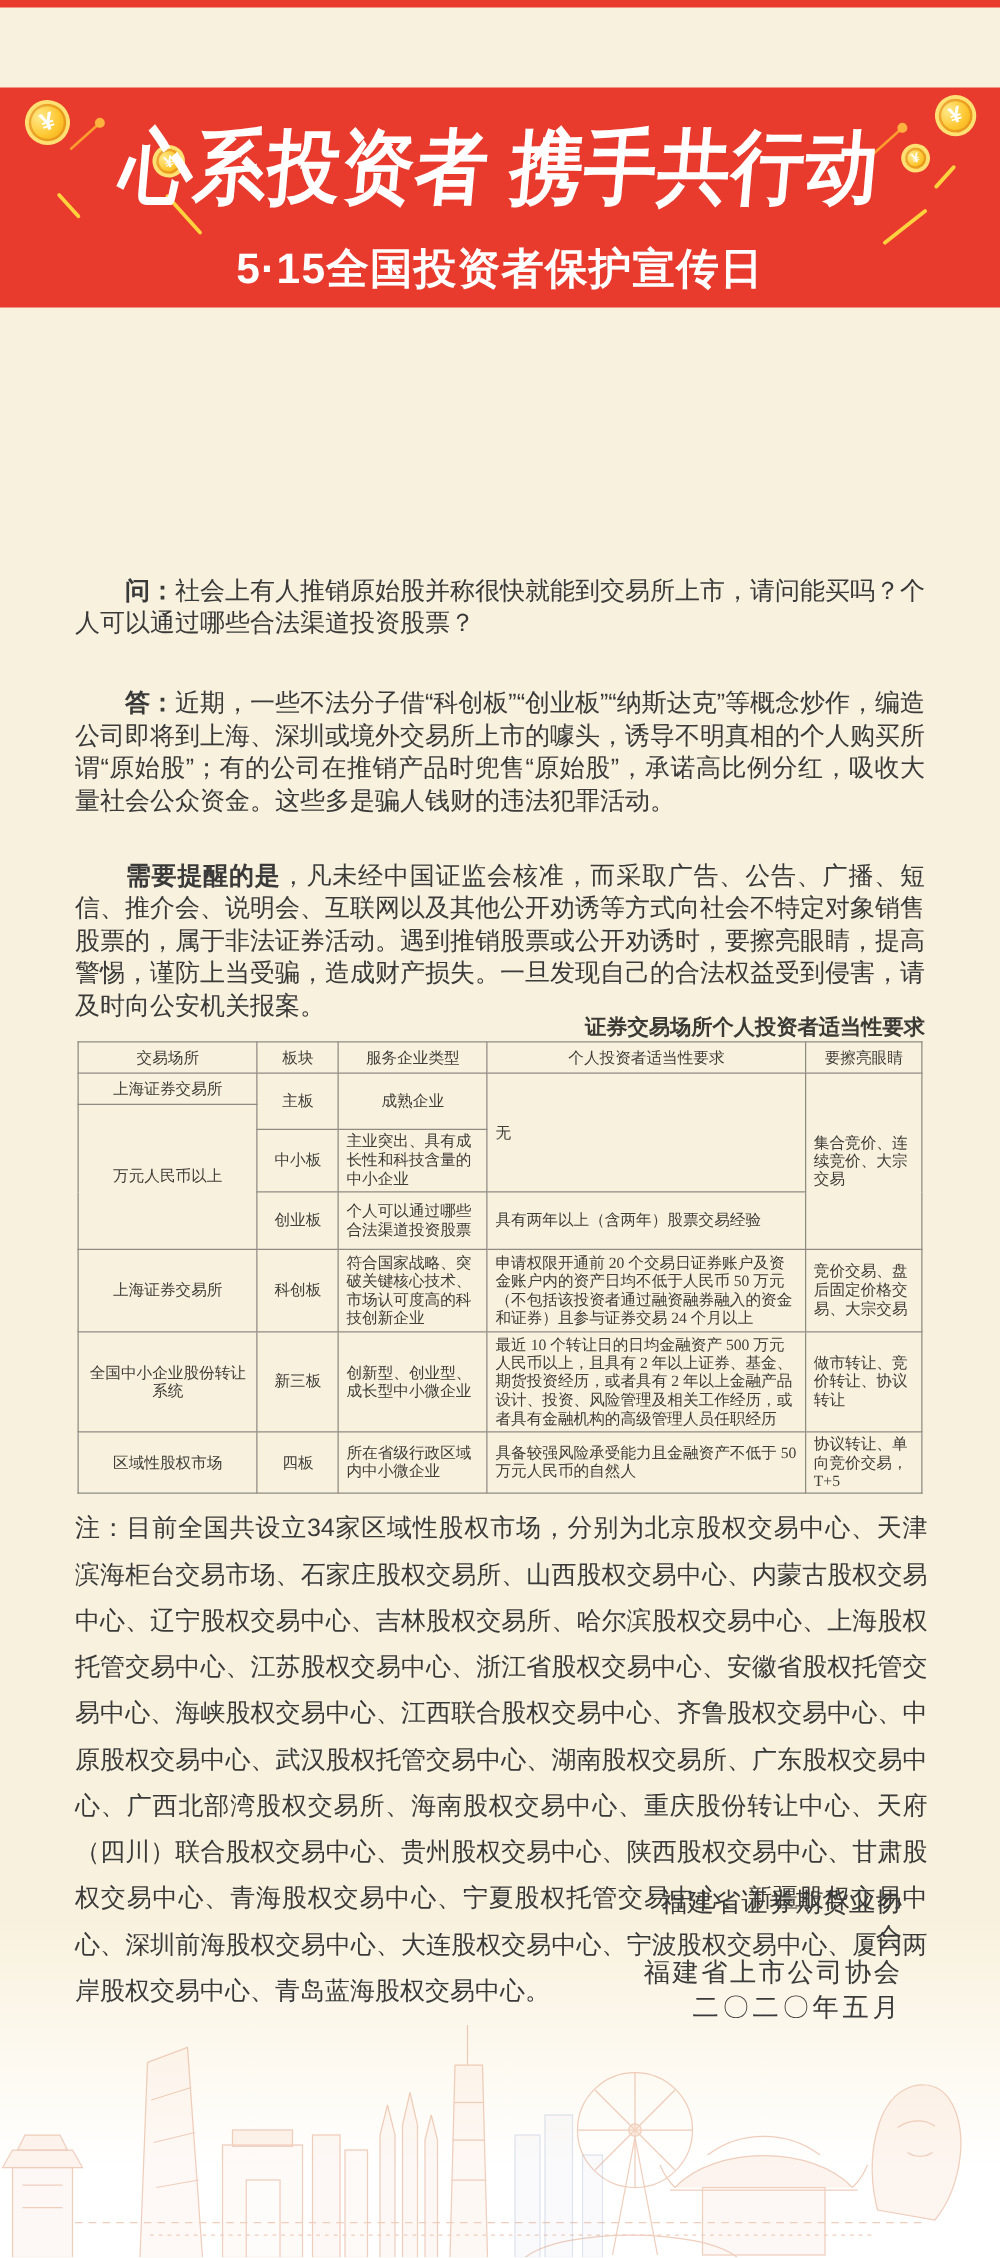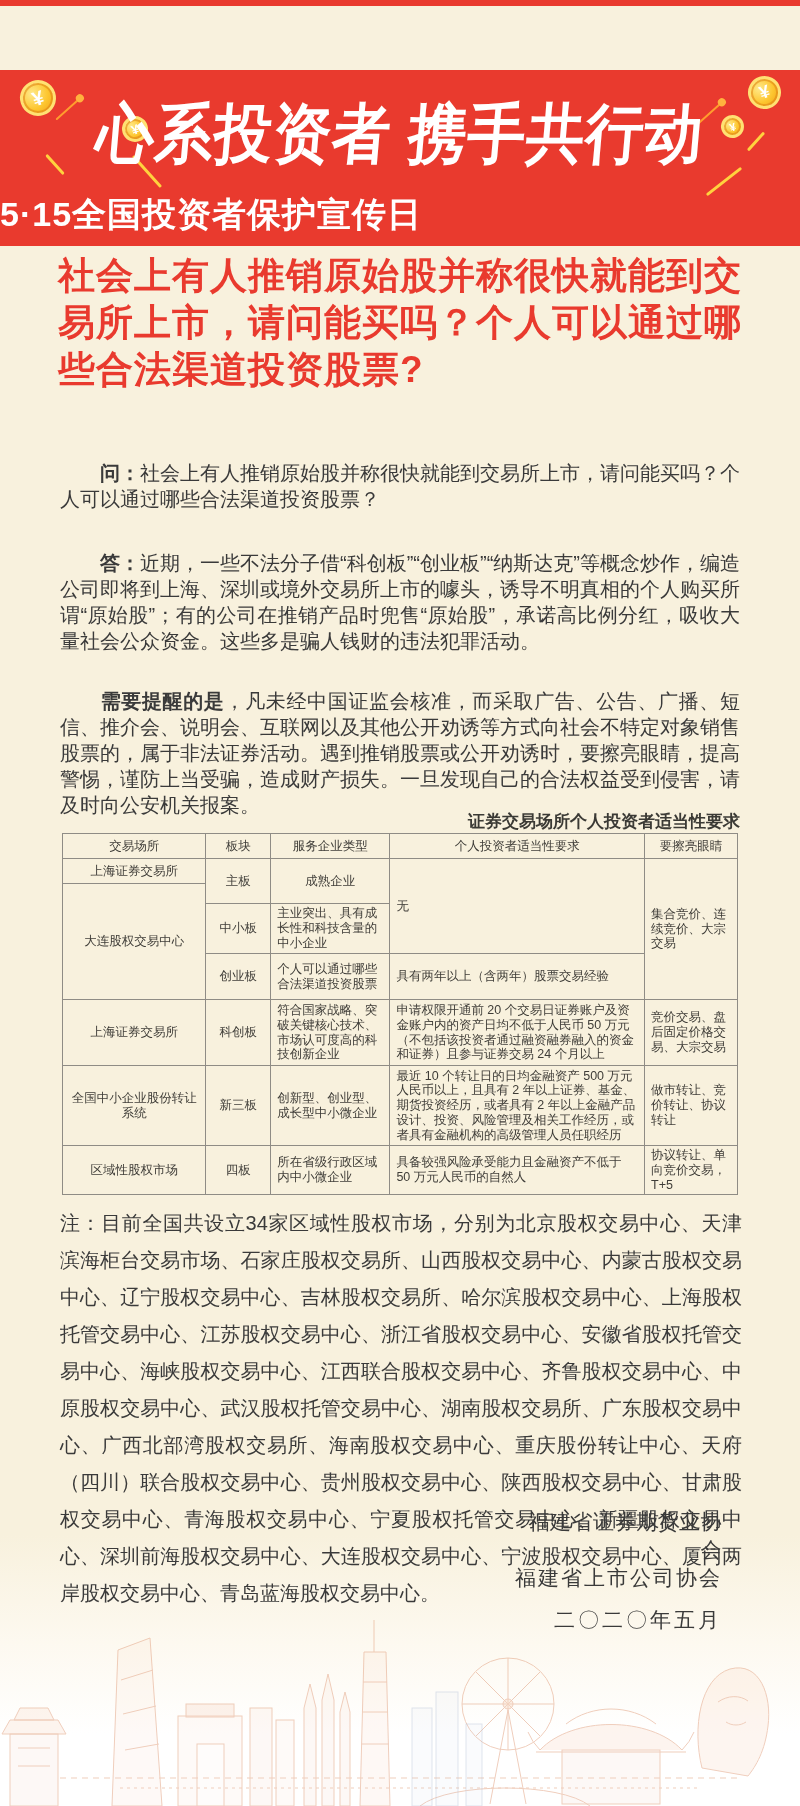--- a/index.html
+++ b/index.html
@@ -12,21 +12,21 @@
   .top-strip { position:absolute; top:0; left:0; width:800px; height:6px; background:#e93a2e; }
 
   
   .banner { position:absolute; top:70px; left:0; width:800px; height:176px; background:#e93a2e; }
   .banner-title {
     position:absolute; top:26px; left:0; width:100%; text-align:center;
     font-size:58px; font-weight:900; color:#ffffff; letter-spacing:1px;
     transform:skewX(-5deg) scaleY(1.12); white-space:nowrap;
   }
   .banner-subtitle {
-    position:absolute; top:122px; left:0; width:100%; 
+    position:absolute; top:122px; left:0; width:100%; text-align:center;
     font-size:34px; font-weight:bold; color:#ffffff; letter-spacing:1px;
   }
   .coin {
     position:absolute; border-radius:50%;
     background: radial-gradient(circle at 35% 30%, #ffe98a, #fdc62f 55%, #ef9f15);
     border:3px solid #ffe173;
     box-shadow: inset 0 0 0 2px rgba(220,130,20,.55);
     display:flex; align-items:center; justify-content:center;
     color:#ffffff; font-weight:bold; transform:rotate(-18deg);
   }
@@ -63,39 +63,39 @@
   .p3 { top:688px; }
 
   
   .table-title {
     position:absolute; top:810px; left:60px; width:680px; text-align:right;
     font-size:17px; font-weight:bold; color:#3b3a35;
   }
   table.suit {
     position:absolute; top:833px; left:62px; width:676px;
     border-collapse:collapse; table-layout:fixed;
-    font-size:12.5px; line-height:1.18; color:#3f3d38;
+    font-size:12.5px; line-height:1.18; color:#3f3d38;font-family:Liberation Serif, serif;
   }
   table.suit th, table.suit td { border:1px solid #8f8c85; padding:2px 6px; }
   table.suit th { font-weight:normal; text-align:center; }
   td.c { text-align:center; }
   td.l { text-align:left; }
 
   
   .note {
     position:absolute; top:1205px; left:60px; width:682px;
     font-size:20px; line-height:37px; text-align:justify; color:#3a3a3a;
   }
 
   
   .footer { position:absolute; top:1508px; right:78px; width:214px; text-align:right;
     font-size:21px; color:#3a3a3a; }
   .footer .org1 { letter-spacing:0.5px; }
   .footer .org2 { letter-spacing:2px; }
-  .footer .date { margin-top:14px; letter-spacing:3px; }
+  .footer .date { letter-spacing:3px; }
 
   
   .skyline { position:absolute; left:0; top:1616px; width:800px; height:190px; }
 </style>
 </head>
 <body>
 
 <div class="page">
 
   <div class="top-strip"></div>
@@ -116,25 +116,20 @@
     <div class="confetti dash-l1"></div>
     <div class="confetti dash-l2"></div>
     <div class="confetti dash-r1"></div>
     <div class="confetti dash-r2"></div>
     <div class="needle needle-l"></div>
     <div class="needle needle-r"></div>
     <div class="banner-title">心系投资者 携手共行动</div>
     <div class="banner-subtitle">5·15全国投资者保护宣传日</div>
   </div>
 
-  <div class="headline">
-    <div>社会上有人推销原始股并称很快就能到交</div>
-    <div>易所上市，请问能买吗？个人可以通过哪</div>
-    <div>些合法渠道投资股票?</div>
-  </div>
 
   <div class="para p1">
     <span class="indent"></span><span class="lead">问：</span><span>社会上有人推销原始股并称很快就能到交易所上市，请问能买吗？个人可以通过哪些合法渠道投资股票？</span>
   </div>
   <div class="para p2">
     <span class="indent"></span><span class="lead">答：</span><span>近期，一些不法分子借“科创板”“创业板”“纳斯达克”等概念炒作，编造公司即将到上海、深圳或境外交易所上市的噱头，诱导不明真相的个人购买所谓“原始股”；有的公司在推销产品时兜售“原始股”，承诺高比例分红，吸收大量社会公众资金。这些多是骗人钱财的违法犯罪活动。</span>
   </div>
   <div class="para p3">
     <span class="indent"></span><span class="lead">需要提醒的是</span><span>，凡未经中国证监会核准，而采取广告、公告、广播、短信、推介会、说明会、互联网以及其他公开劝诱等方式向社会不特定对象销售股票的，属于非法证券活动。遇到推销股票或公开劝诱时，要擦亮眼睛，提高警惕，谨防上当受骗，造成财产损失。一旦发现自己的合法权益受到侵害，请及时向公安机关报案。</span>
   </div>
@@ -157,21 +152,21 @@
         <th>要擦亮眼睛</th>
       </tr>
       <tr style="height:25px">
         <td class="c">上海证券交易所</td>
         <td class="c" rowspan="2">主板</td>
         <td class="c" rowspan="2">成熟企业</td>
         <td class="l" rowspan="3">无</td>
         <td class="l" rowspan="4">集合竞价、连续竞价、大宗交易</td>
       </tr>
       <tr style="height:20px">
-        <td class="c" rowspan="3">大连股权交易中心</td>
+        <td class="c" rowspan="3">万元人民币以上</td>
       </tr>
       <tr style="height:50px">
         <td class="c">中小板</td>
         <td class="l">主业突出、具有成长性和科技含量的中小企业</td>
       </tr>
       <tr style="height:46px">
         <td class="c">创业板</td>
         <td class="l">个人可以通过哪些合法渠道投资股票</td>
         <td class="l">具有两年以上（含两年）股票交易经验</td>
       </tr>

